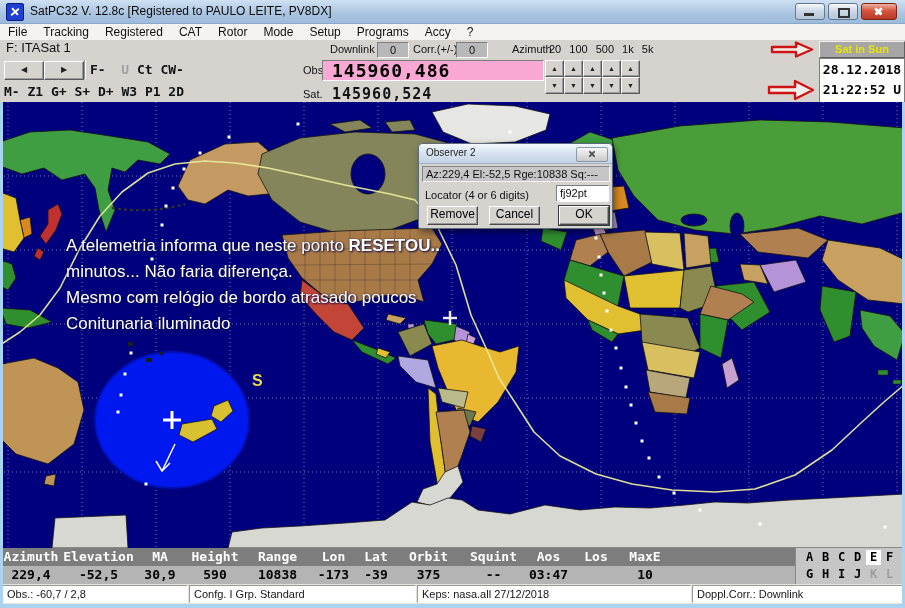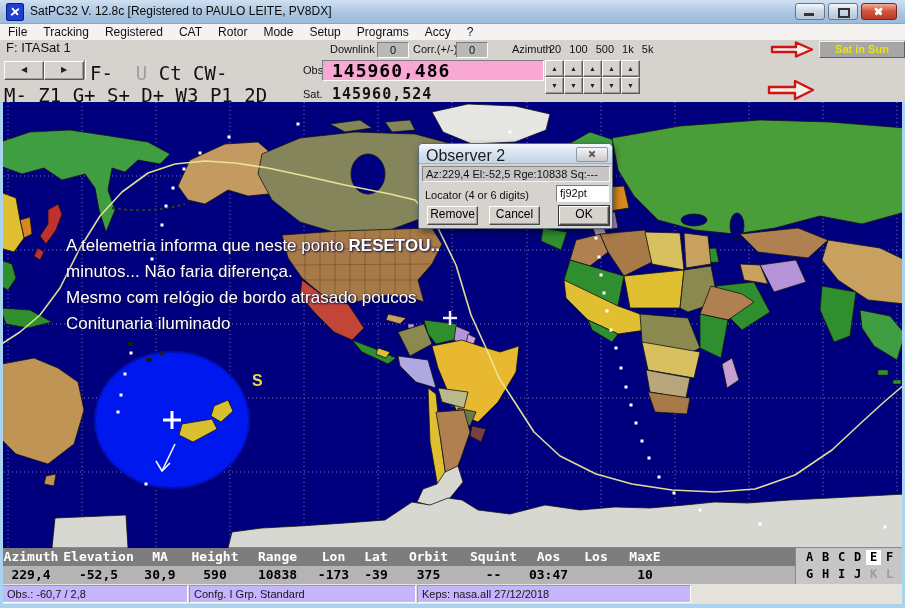--- a/index.html
+++ b/index.html
@@ -34,21 +34,21 @@
   .sat-label{left:6px;top:0px;font-size:13px;}
   .tb-box{height:14px;background:#b8b8b8;border:1px solid;border-color:#7d7d7d #fdfdfd #fdfdfd #7d7d7d;
     text-align:center;line-height:14px;}
   .sat-in-sun{left:819px;top:1px;width:84px;height:15px;background:#a6a6a6;
     border:1px solid;border-color:#efefef #5f5f5f #5f5f5f #efefef;color:#e8e500;font-weight:bold;
     font-size:11px;text-align:center;line-height:15px;}
   .navbtn{left:4px;top:21px;width:38px;height:17px;background:#d6d3ce;border:1px solid;
     border-color:#fff #5a5a5a #5a5a5a #fff;box-shadow:inset -1px -1px 0 #9a9a9a;
     font-size:8px;text-align:center;line-height:16px;color:#222;}
   .vsep{left:84px;top:20px;width:1px;height:19px;background:#8f8f8f;box-shadow:1px 0 0 #fff;}
-  .cmdline{font-family:"DejaVu Sans Mono",monospace;font-weight:normal;font-size:19px;color:#111;white-space:pre;}
+  .cmdline{font-family:"DejaVu Sans Mono",monospace;font-weight:bold;font-size:13px;color:#111;white-space:pre;}
   .cmd-dim{color:#9f9f9f;}
   .freq-input{left:322px;top:20px;width:211px;height:19px;background:#f9a8d4;border:1px solid;
     border-color:#7d7d7d #fdfdfd #fdfdfd #7d7d7d;font-family:"DejaVu Sans Mono",monospace;
     font-weight:bold;font-size:18px;letter-spacing:1px;line-height:19px;padding-left:9px;color:#000;}
   .freq-sat{left:332px;top:45px;font-family:"DejaVu Sans Mono",monospace;font-weight:bold;
     font-size:15px;letter-spacing:1px;color:#141414;}
   .spin-grid{left:545px;top:20px;display:grid;grid-template-columns:repeat(5,19px);grid-template-rows:17px 17px;}
   .spin{background:#d6d3ce;border:1px solid;border-color:#fff #5a5a5a #5a5a5a #fff;
     box-shadow:inset -1px -1px 0 #9a9a9a;font-size:7px;color:#222;text-align:center;line-height:15px;padding:0;}
   .datetime{left:819px;top:18px;width:84px;height:42px;background:#fff;border:1px solid #7d7d7d;
@@ -64,21 +64,21 @@
   .overlay-text{position:absolute;left:66px;top:131px;font-size:17px;color:#fff;line-height:26px;
     text-shadow:1px 1px 2px rgba(8,8,70,.95), 0 0 2px rgba(8,8,70,.6);white-space:nowrap;}
   .overlay-text b{font-weight:bold;}
   .frame-side{position:absolute;top:102px;height:502px;width:3px;background:#a9d3ef;z-index:30;}
   
   .dialog{position:absolute;left:418px;top:143px;width:193px;height:84px;background:#d6d3ce;
     border:1px solid #5a6b7c;border-radius:5px 5px 2px 2px;z-index:40;
     box-shadow:2px 3px 7px rgba(0,0,0,.5);font-size:11px;color:#111;}
   .dlg-title{position:absolute;left:0;top:0;width:100%;height:19px;border-radius:4px 4px 0 0;
     background:linear-gradient(#f3f8fd,#d6e2f0 50%,#c3d3e5);border-bottom:1px solid #9fb2c5;}
-  .dlg-title-text{position:absolute;left:7px;top:3px;font-size:16px;color:#1c1c1c;}
+  .dlg-title-text{position:absolute;left:7px;top:3px;font-size:10px;color:#1c1c1c;}
   .dlg-close{position:absolute;right:4px;top:3px;width:30px;height:13px;border:1px solid #8a9aaa;
     border-radius:2px;background:linear-gradient(#f6f6f6,#c9c9c9);}
   .dlg-close i{position:absolute;left:11px;top:2px;width:8px;height:2px;background:#555;border-radius:1px;}
   .dlg-close .x1{transform:translateY(3px) rotate(45deg);}
   .dlg-close .x2{transform:translateY(3px) rotate(-45deg);}
   .dlg-info{position:absolute;left:3px;top:22px;width:183px;height:14px;background:#c6c6c6;
     border:1px solid;border-color:#868686 #f4f4f4 #f4f4f4 #868686;line-height:14px;padding-left:3px;white-space:nowrap;}
   .dlg-loclabel{position:absolute;left:6px;top:45px;}
   .dlg-locinput{position:absolute;left:137px;top:41px;width:48px;height:15px;background:#fff;
     border:1px solid;border-color:#7d7d7d #fdfdfd #fdfdfd #7d7d7d;line-height:15px;padding-left:3px;}
@@ -98,21 +98,21 @@
   .letters{position:absolute;left:795px;top:548px;width:107px;height:36px;background:#c6c6c6;
     border-left:1px solid #8a8a8a;font-family:"DejaVu Sans Mono",monospace;font-weight:bold;font-size:12px;}
   .lrow{position:absolute;left:6px;display:flex;gap:1px;}
   .lrow.r1{top:2px;} .lrow.r2{top:19px;}
   .letter{width:15px;height:15px;text-align:center;line-height:15px;color:#000;}
   .letter.sel{background:#fff;}
   .letter.dis{color:#9d9d9d;}
   
   .statusbar{position:absolute;left:0;top:584px;width:905px;height:20px;background:#e6e3dc;font-size:11px;color:#151515;}
   .sb-sec{position:absolute;top:1px;height:16px;border:1px solid;border-color:#9a9a9a #fdfdfd #fdfdfd #9a9a9a;
-    line-height:16px;padding-left:4px;background:#c4b5fd;white-space:nowrap;overflow:hidden;}
+    line-height:16px;padding-left:4px;background:#ffffff;white-space:nowrap;overflow:hidden;}
   .frame-bottom{position:absolute;left:0;top:604px;width:905px;height:4px;background:#a9d3ef;}
 </style>
 </head>
 <body>
 
 <div id="win">
 
   <div class="titlebar">
     <span class="appicon">
         <i class="g1"></i>
@@ -181,20 +181,24 @@
       <button class="spin">▼</button>
       <button class="spin">▼</button>
       <button class="spin">▼</button>
       <button class="spin">▼</button>
       <button class="spin">▼</button>
     </div>
 
     <svg class="abs" style="left:767px;top:39px" width="48" height="22" viewBox="0 0 48 22">
       <polygon class="red-arrow" points="2,8 28,8 28,2 46,11 28,20 28,14 2,14"></polygon>
     </svg>
+    <div class="abs datetime">
+      <div>28.12.2018</div>
+      <div>21:22:52 U</div>
+    </div>
   </div>
 
   <div class="map">
     <svg id="map-svg" width="905" height="446" viewBox="0 0 905 446" preserveAspectRatio="none">
       <rect x="0" y="0" width="905" height="446" fill="#00007e"></rect>
       <g id="layer-grid">
           <line x1="8" y1="0" x2="8" y2="446" class="grid"></line>
           <line x1="82" y1="0" x2="82" y2="446" class="grid"></line>
           <line x1="156" y1="0" x2="156" y2="446" class="grid"></line>
           <line x1="230" y1="0" x2="230" y2="446" class="grid"></line>
@@ -420,15 +424,16 @@
       <span class="letter">J</span>
       <span class="letter dis">K</span>
       <span class="letter dis">L</span>
     </div>
   </div>
 
   <div class="statusbar">
     <div class="sb-sec" style="left:2px;width:180px">Obs.: -60,7 / 2,8</div>
     <div class="sb-sec" style="left:189px;width:221px">Confg. I  Grp. Standard</div>
     <div class="sb-sec" style="left:417px;width:268px">Keps: nasa.all 27/12/2018</div>
+    <div class="sb-sec" style="left:692px;width:206px">Doppl.Corr.: Downlink</div>
   </div>
   <div class="frame-bottom"></div>
 </div>
 
 </body></html>

